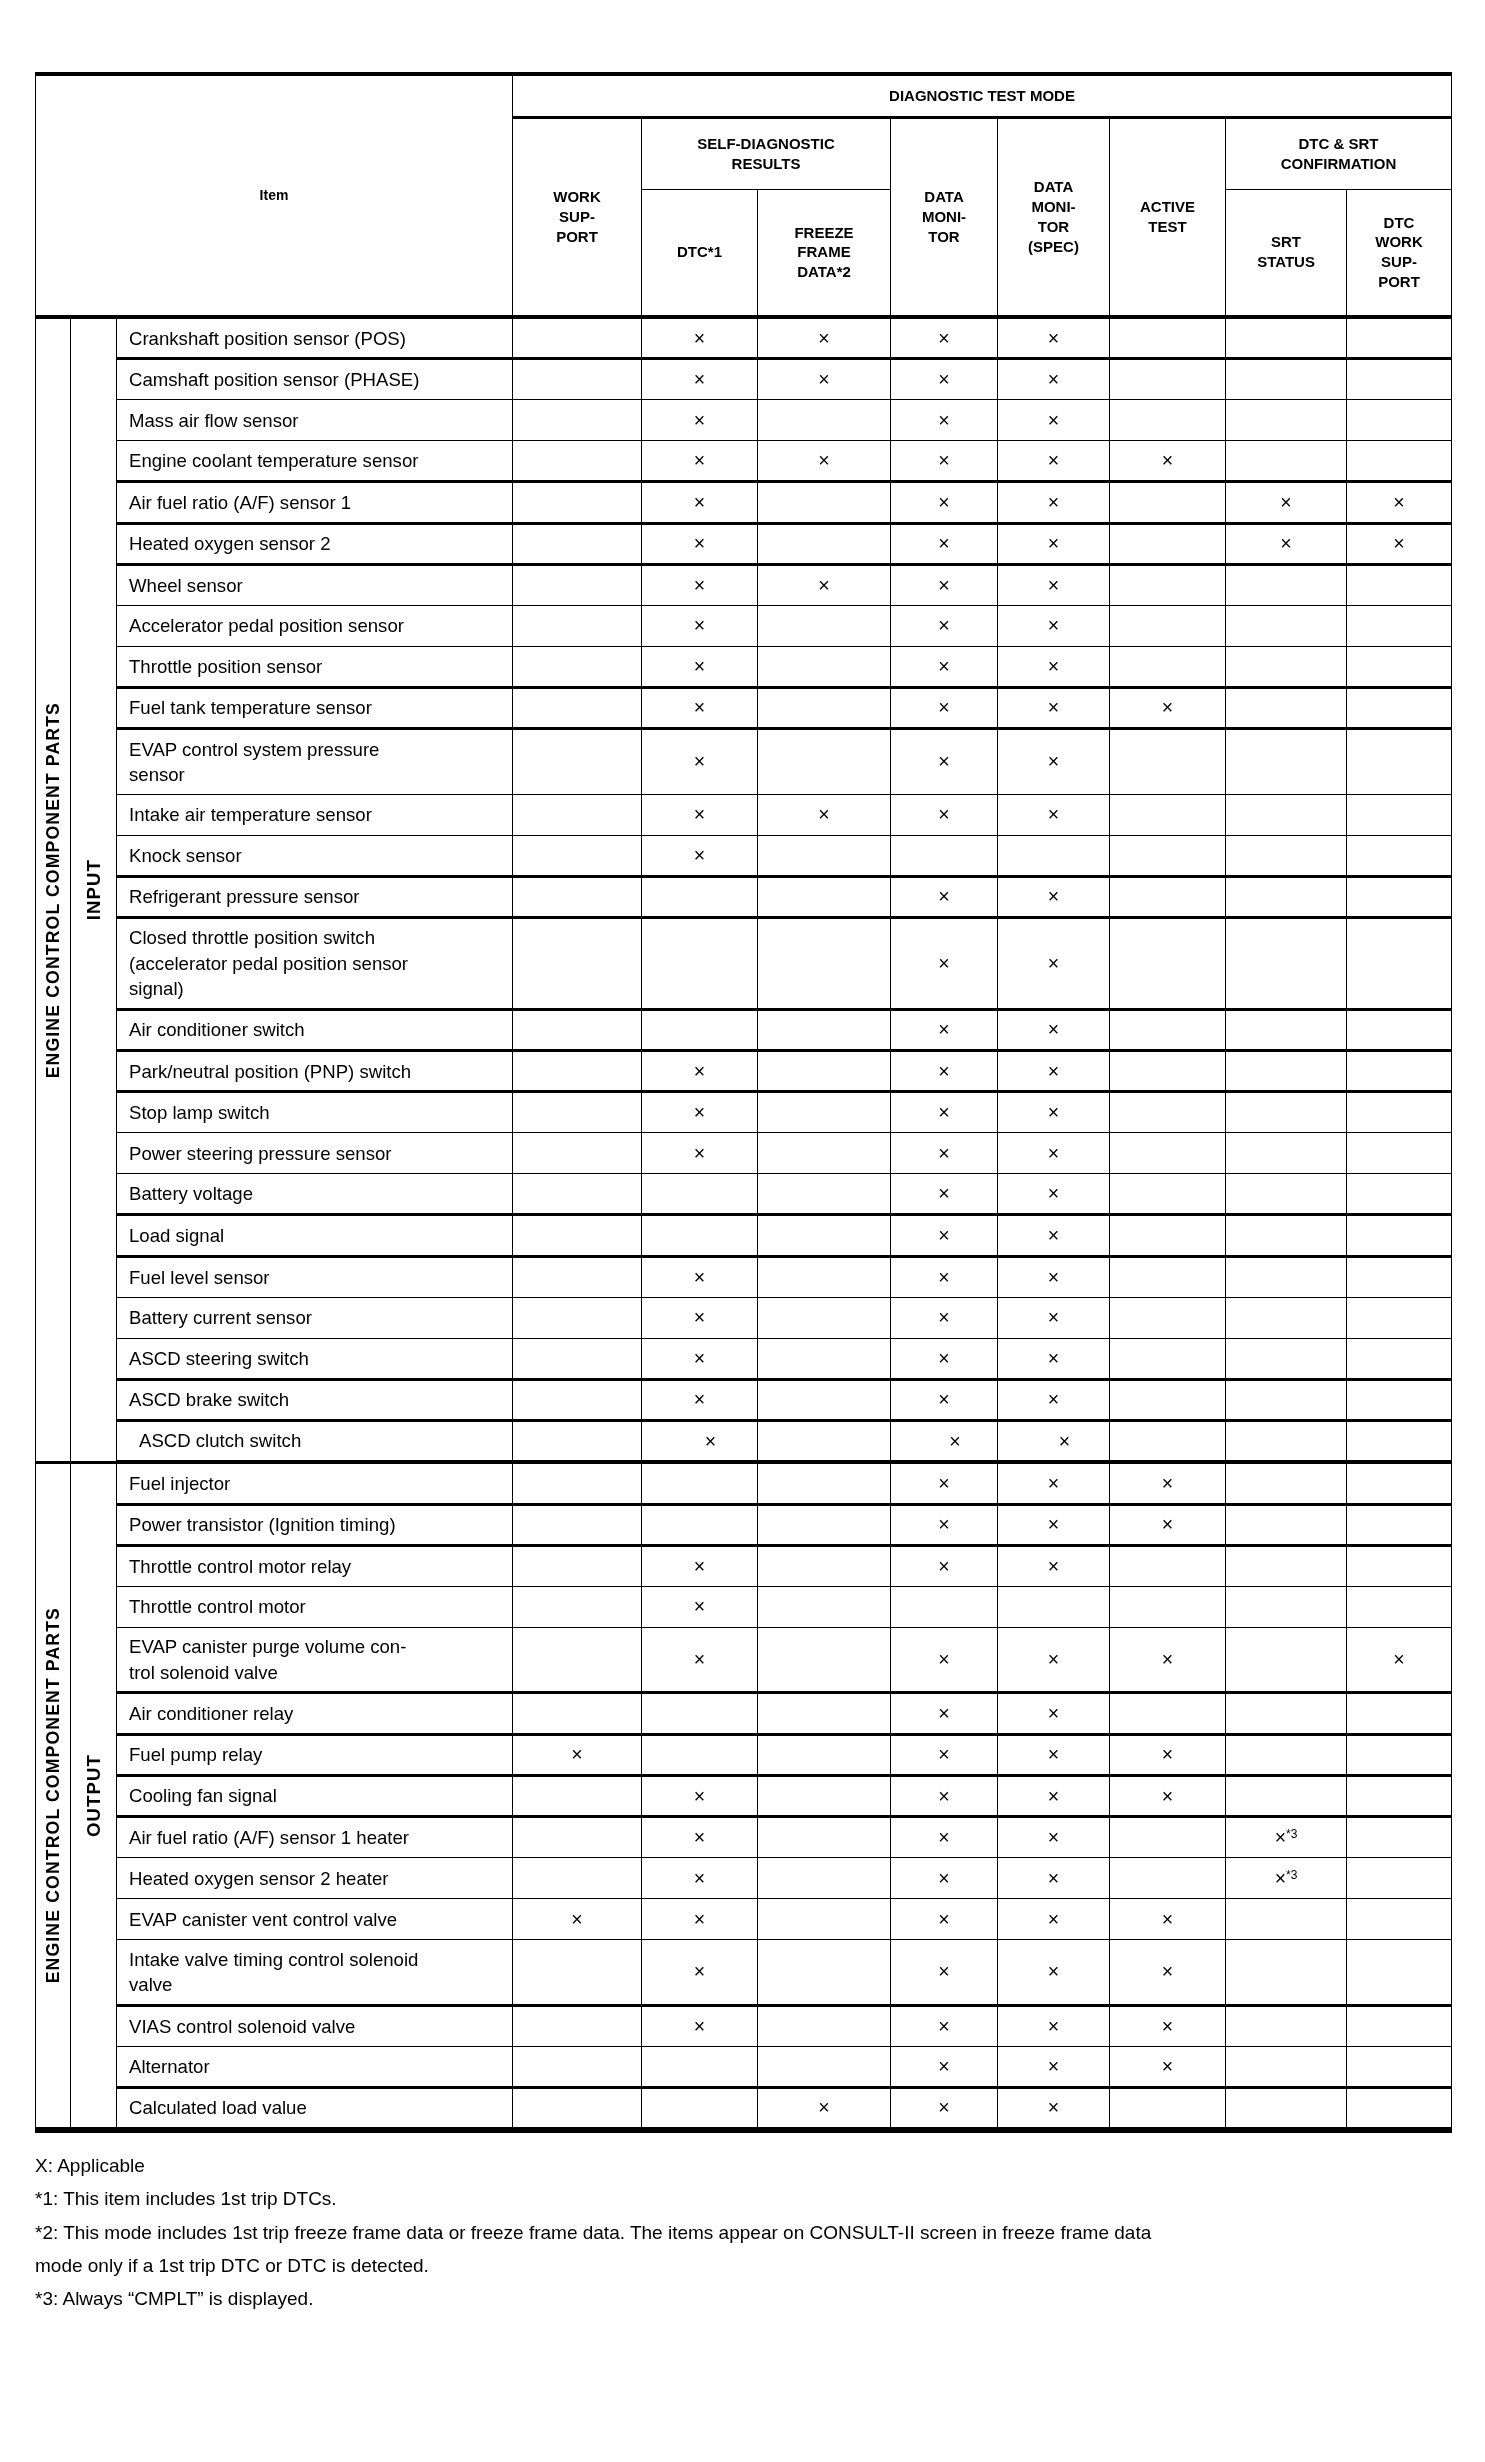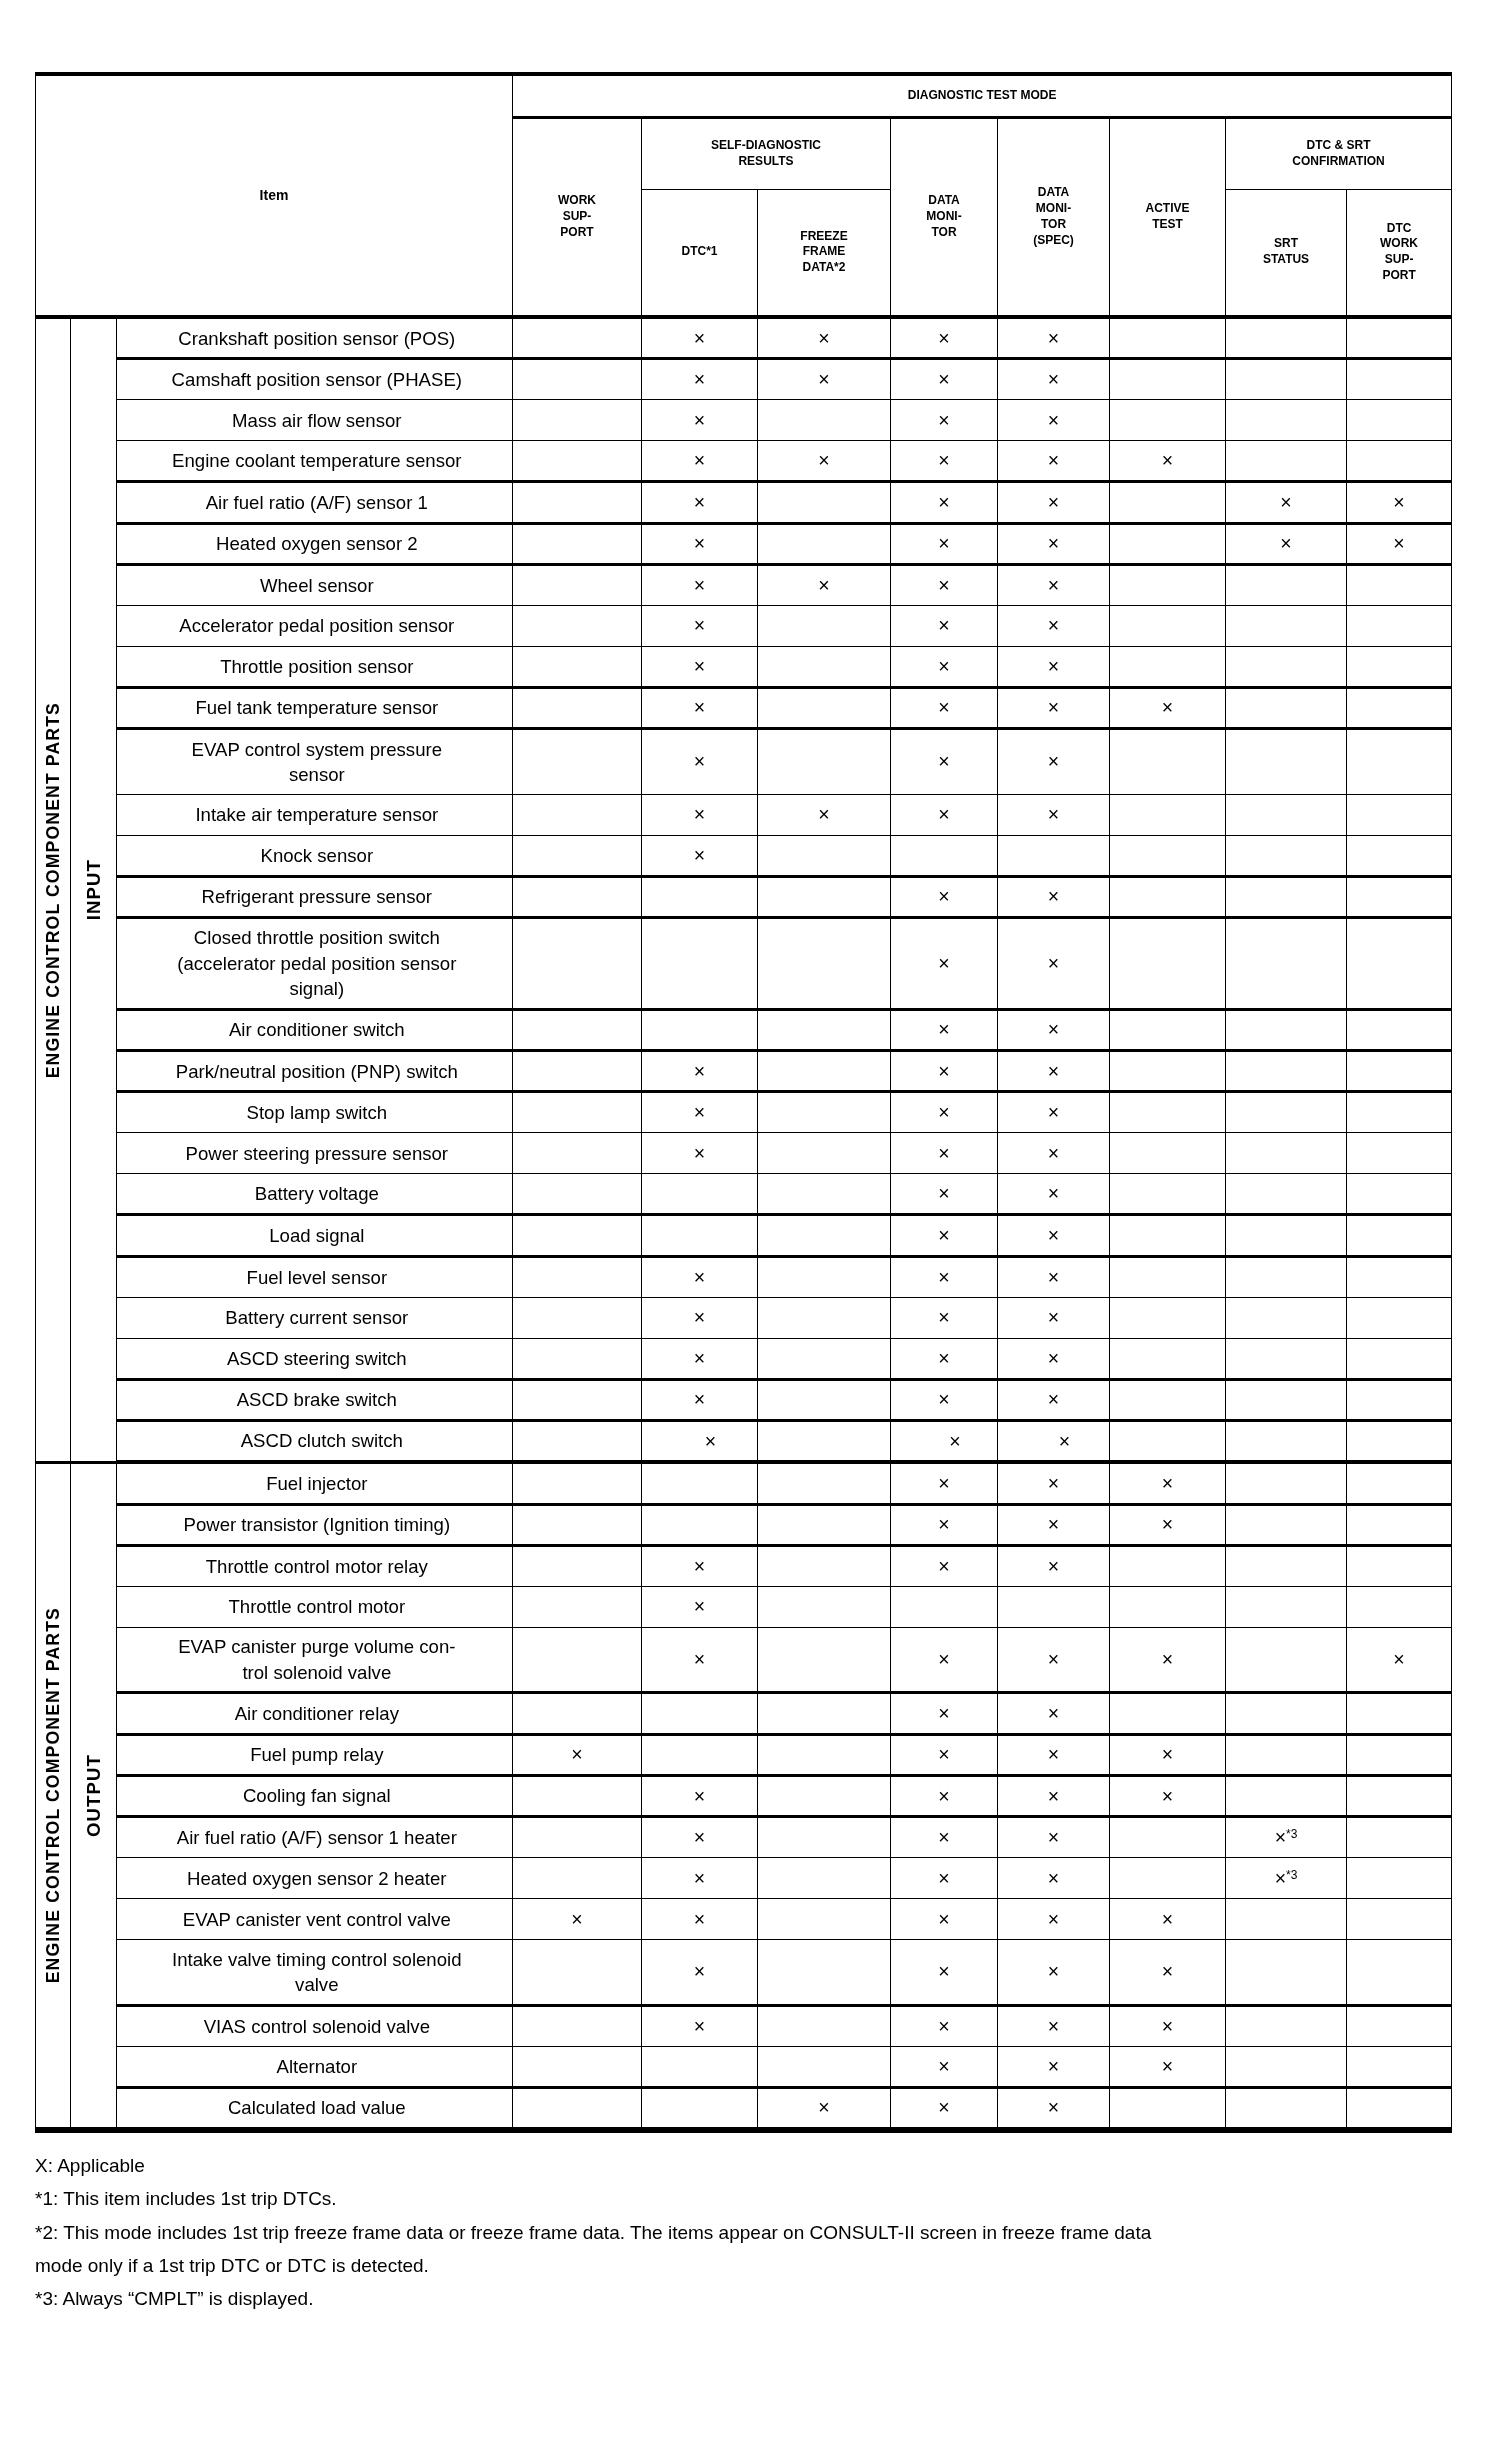--- a/index.html
+++ b/index.html
@@ -19,21 +19,21 @@
     width: 1416px;
     border: 1.9px solid #000;
     border-top: 4.6px solid #000;
     border-bottom: 6.5px solid #000;
   }
   th, td { border: 1.9px solid #000; padding: 0; }
 
   
   thead th {
     font-weight: bold;
-    font-size: 12px;
+    font-size: 15px;
     line-height: 1.32;
     text-align: center;
     vertical-align: middle;
     white-space: pre-line;
     padding: 3.7px 1.9px;
   }
   tr.h1 { height: 43px; }
   tr.h2 { height: 72px; }
   tr.h3 { height: 128px; }
   .th-item  { border-bottom: 4.6px solid #000; font-size: 14px; }
@@ -46,21 +46,21 @@
     border-top: none;
     border-bottom: 0.9px solid #000;
     font-size: 18.6px;
     vertical-align: middle;
   }
   tr.rule-thin  > td { border-bottom-width: 0.9px; }
   tr.rule-thick > td { border-bottom-width: 3.7px; }
   tr.rule-section > td { border-bottom-width: 4.6px; padding-left: 22px; }
 
   td.item-cell {
-    text-align: center;
+    text-align: left;
     padding: 6.5px 7.4px 6.5px 12px;
     line-height: 1.36;
     white-space: pre-line;
   }
   td.mark-cell {
     text-align: center;
     font-size: 19.5px;
     font-weight: 400;
   }
   td.mark-cell sup { font-size: 12px; vertical-align: 6.5px; letter-spacing: 0; }

